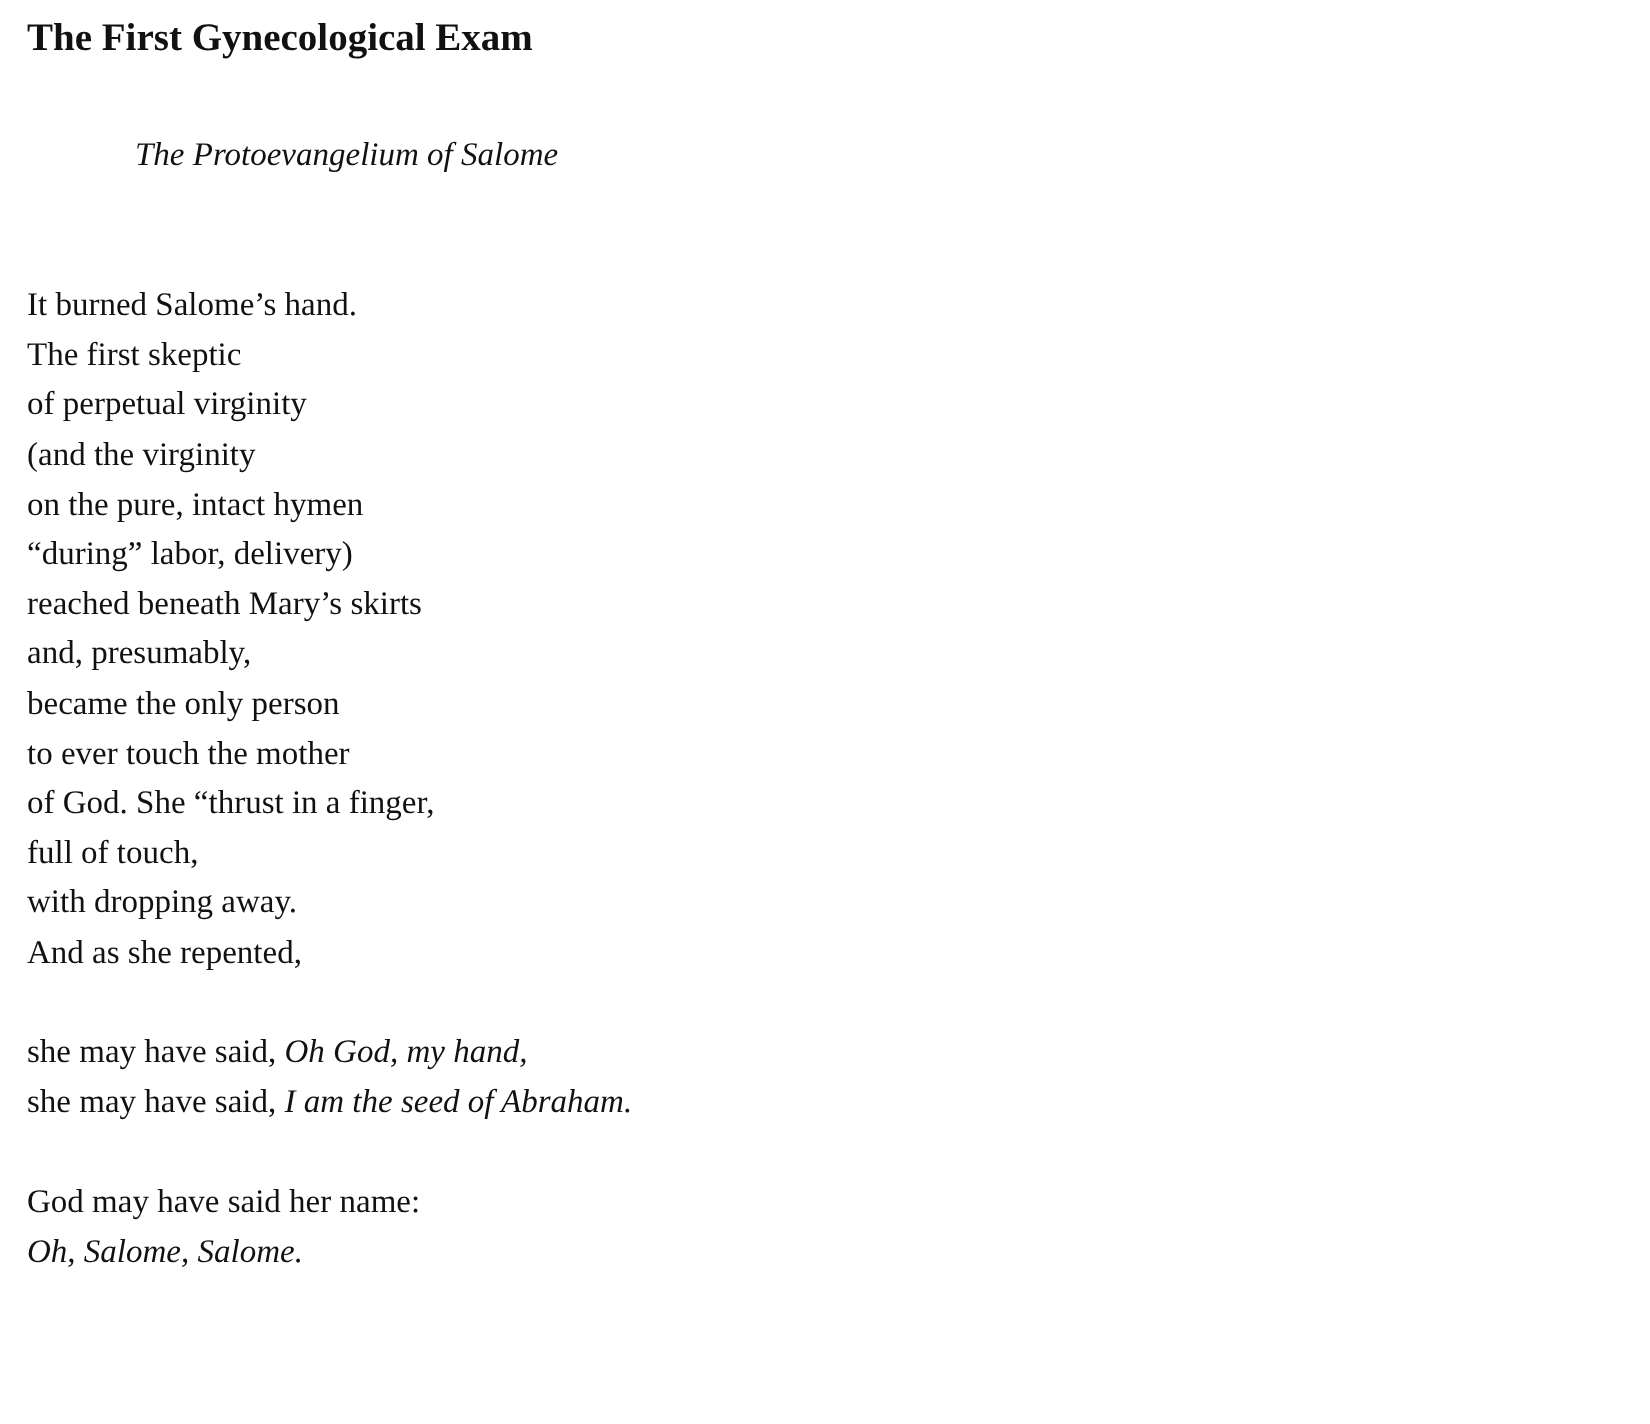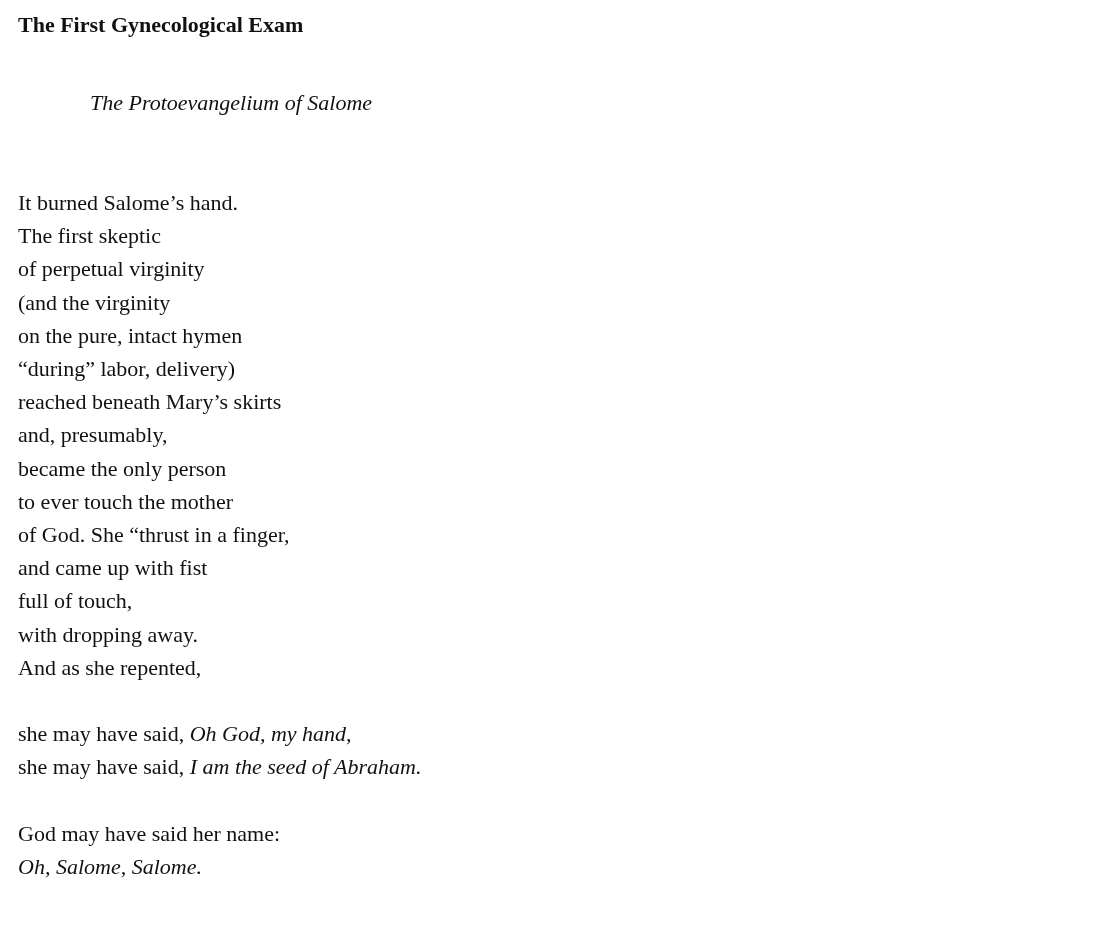--- a/index.html
+++ b/index.html
@@ -1,18 +1,18 @@
 <!DOCTYPE html>
 <html><head>
 <meta charset="utf-8">
 <style>
   html, body { margin: 0; padding: 0; background: #ffffff; }
   body { width: 1100px; height: 949px; position: relative; overflow: hidden;
          font-family: "Liberation Serif", "DejaVu Serif", serif; color: #111; }
-  .title { position: absolute; left: 18px; top: 10px; font-size: 22px; font-weight: bold; line-height: 30px; margin: 0; }
+  .title { position: absolute; left: 18px; top: 10px; font-size: 26px; font-weight: bold; line-height: 30px; margin: 0; }
   .subtitle { position: absolute; left: 90px; top: 88px; font-size: 22px; font-style: italic; line-height: 30px; margin: 0; }
   .poem { position: absolute; left: 18px; top: 186px; font-size: 22px; line-height: 33.2px; margin: 0; }
   .stanza { margin: 0 0 33.2px 0; }
   .stanza:last-child { margin-bottom: 16px; }
   .line { display: block; white-space: pre; }
   .it { font-style: italic; }
 </style>
 </head>
 <body>
 
@@ -25,21 +25,20 @@
     <span class="line">The first skeptic</span>
     <span class="line">of perpetual virginity</span>
     <span class="line">(and the virginity</span>
     <span class="line">on the pure, intact hymen</span>
     <span class="line">“during” labor, delivery)</span>
     <span class="line">reached beneath Mary’s skirts</span>
     <span class="line">and, presumably,</span>
     <span class="line">became the only person</span>
     <span class="line">to ever touch the mother</span>
     <span class="line">of God. She “thrust in a finger,</span>
-    <span class="line">and came up with fist</span>
     <span class="line">full of touch,</span>
     <span class="line">with dropping away.</span>
     <span class="line">And as she repented,</span>
   </div>
   <div class="stanza">
     <span class="line"><span>she may have said, </span><span class="it">Oh God, my hand,</span></span>
     <span class="line"><span>she may have said, </span><span class="it">I am the seed of Abraham.</span></span>
   </div>
   <div class="stanza">
     <span class="line">God may have said her name:</span>

